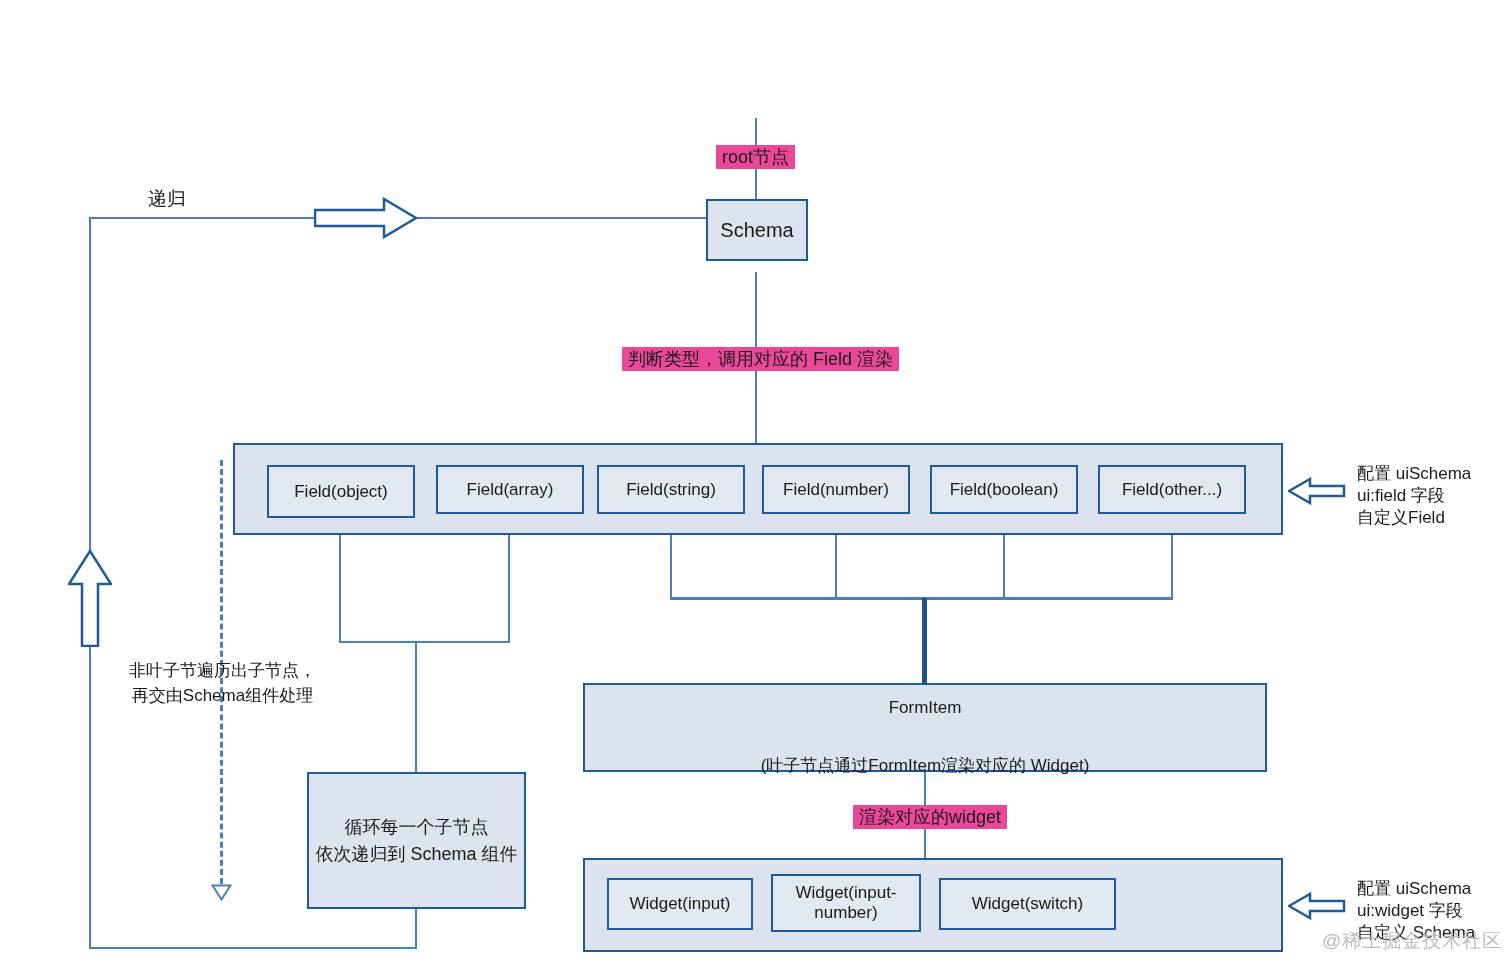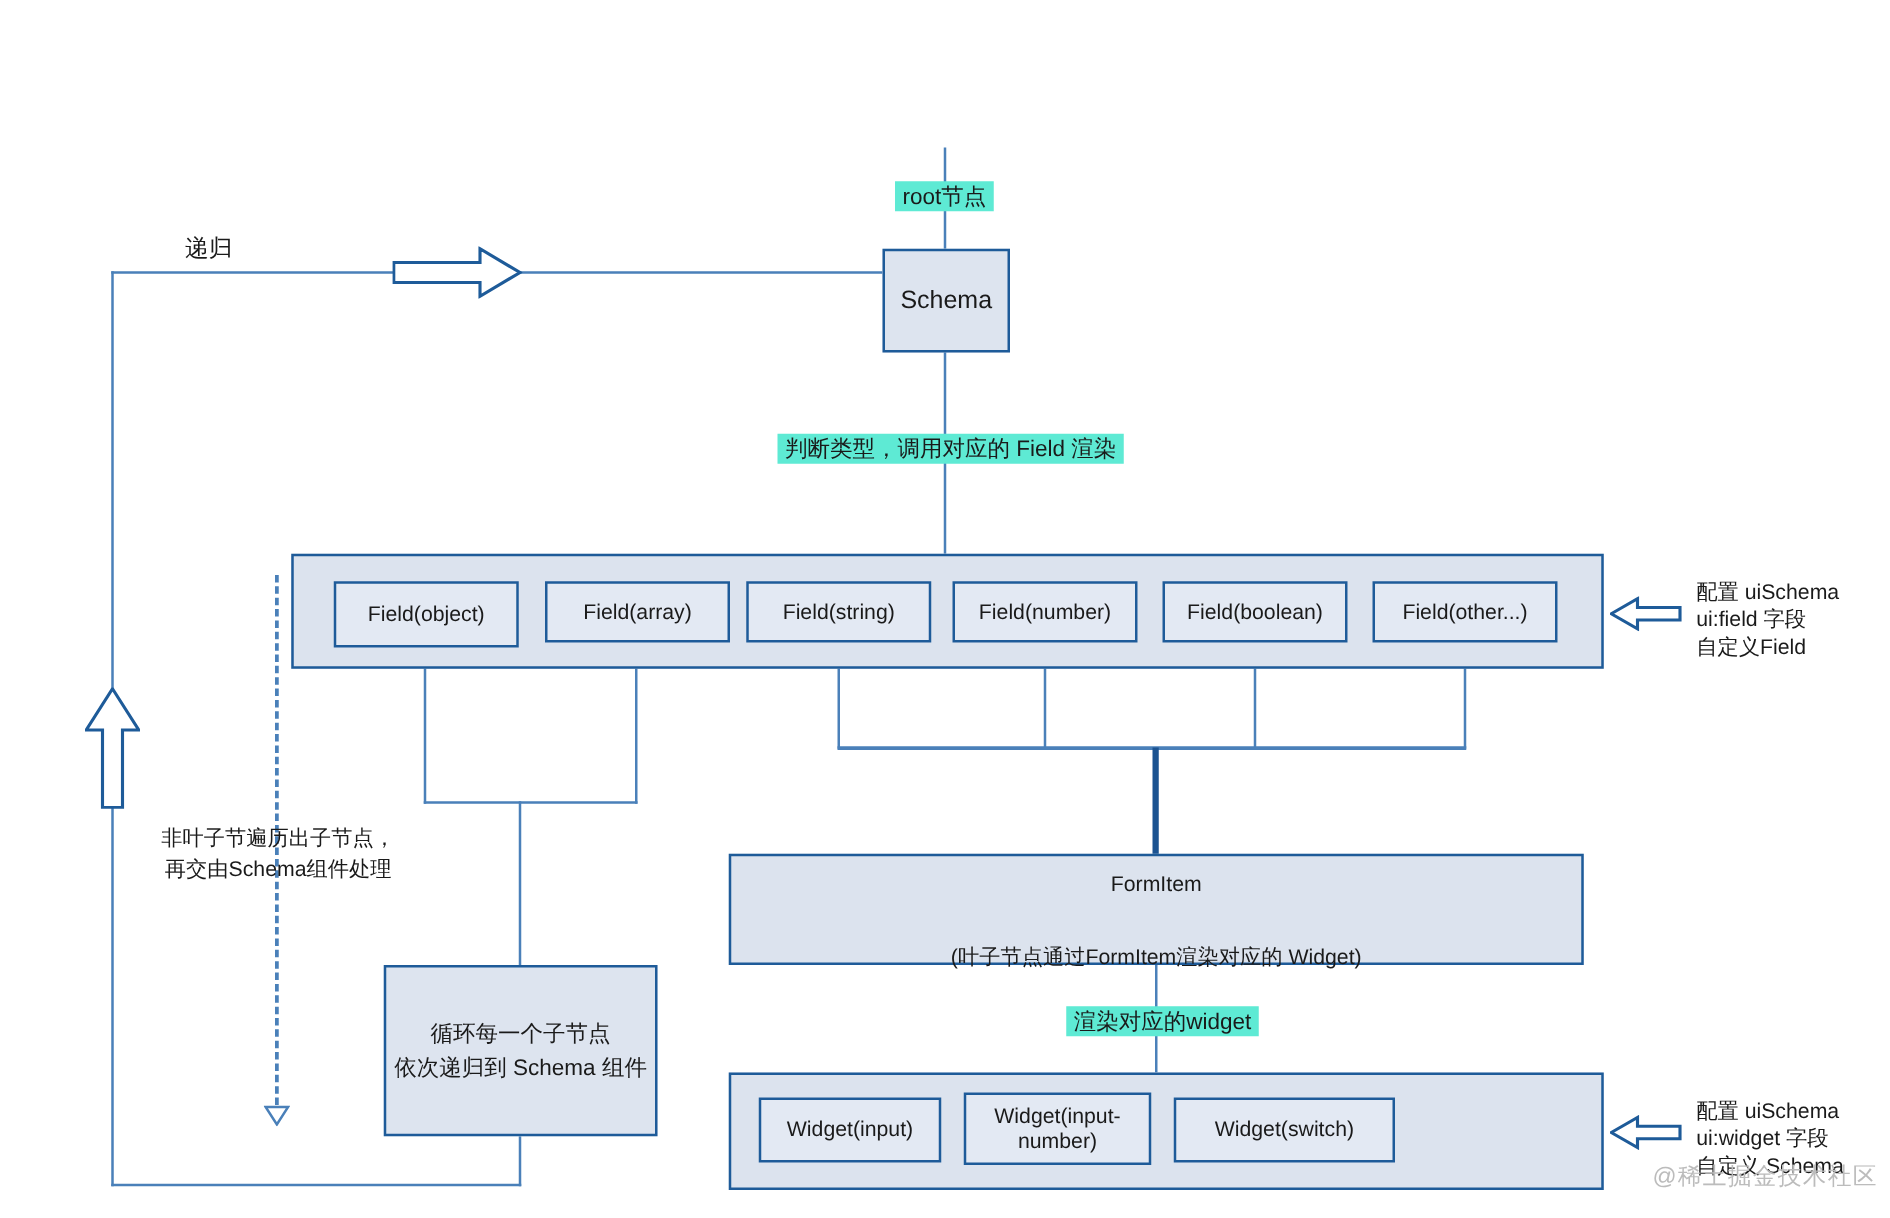--- a/index.html
+++ b/index.html
@@ -12,21 +12,21 @@
   .dashedline{position:absolute;width:0;border-left:3px dashed #4a80b9;z-index:1;}
 
   
   .box{position:absolute;background:#dde4ef;border:2px solid #1e5b99;box-sizing:border-box;
        display:flex;align-items:center;justify-content:center;text-align:center;z-index:2;}
   .innerbox{background:#e3e9f3;font-size:17px;}
   .container{background:#dce3ee;gap:22px;}
 
   
   .lbl{position:absolute;z-index:3;font-size:18px;white-space:nowrap;}
-  .lbl.bgwhite{background:#5eead4;padding:0 6px;}
+  .lbl.bgwhite{background:#ec4899;padding:0 6px;}
   .note{position:absolute;z-index:3;font-size:17px;line-height:25px;text-align:center;}
   .annotation{position:absolute;z-index:3;font-size:17px;line-height:22px;text-align:left;}
   .svgarrow{position:absolute;z-index:2;}
 
   #form-box{font-size:46px;color:#17365d;letter-spacing:1px;}
   #schema-box{font-size:20px;}
   #loop-box{font-size:18px;line-height:27px;}
   #formitem-box{flex-direction:column;justify-content:flex-start;padding-top:13px;font-size:17px;}
   #formitem-sub{margin-top:14px;}
   #watermark{position:absolute;z-index:4;font-size:19px;color:#bcbcbc;white-space:nowrap;letter-spacing:1px;}
@@ -72,21 +72,21 @@
   </svg>
 
   <svg class="svgarrow" style="left:1288px;top:477px;" width="58" height="28" viewBox="0 0 58 28">
     <polygon points="1,14 22,2 22,9 56,9 56,19 22,19 22,26" fill="#ffffff" stroke="#1e5b99" stroke-width="2.5"></polygon>
   </svg>
   <svg class="svgarrow" style="left:1288px;top:892px;" width="58" height="28" viewBox="0 0 58 28">
     <polygon points="1,14 22,2 22,9 56,9 56,19 22,19 22,26" fill="#ffffff" stroke="#1e5b99" stroke-width="2.5"></polygon>
   </svg>
 
 
-  <div id="schema-box" class="box" style="left:706px;top:199px;width:102px;height:83px;">Schema</div>
+  <div id="schema-box" class="box" style="left:706px;top:199px;width:102px;height:62px;">Schema</div>
 
   <div class="box container" style="left:233px;top:443px;width:1050px;height:92px;"></div>
   <div class="box innerbox" style="left:267px;top:465px;width:148px;height:53px;">Field(object)</div>
   <div class="box innerbox" style="left:436px;top:465px;width:148px;height:49px;">Field(array)</div>
   <div class="box innerbox" style="left:597px;top:465px;width:148px;height:49px;">Field(string)</div>
   <div class="box innerbox" style="left:762px;top:465px;width:148px;height:49px;">Field(number)</div>
   <div class="box innerbox" style="left:930px;top:465px;width:148px;height:49px;">Field(boolean)</div>
   <div class="box innerbox" style="left:1098px;top:465px;width:148px;height:49px;">Field(other...)</div>
 
   <div id="loop-box" class="box" style="left:307px;top:772px;width:219px;height:137px;">

